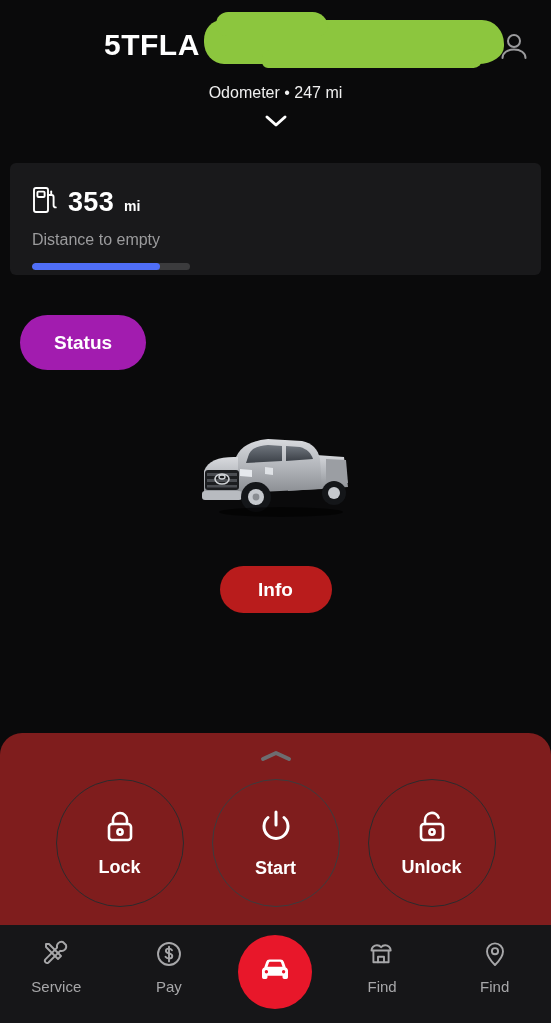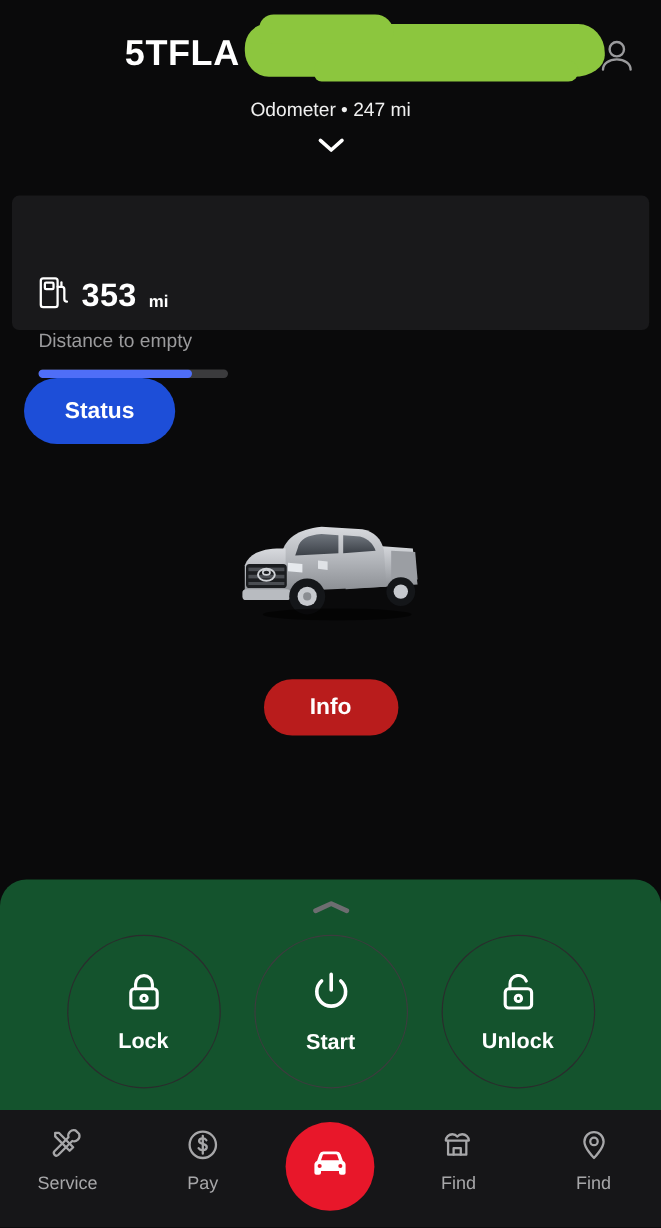--- a/index.html
+++ b/index.html
@@ -84,21 +84,21 @@
   .fuel-card {
     position:absolute;
     left:10px;
     top:163px;
     width:531px;
     height:112px;
     background:#19191b;
     border-radius:6px;
     padding:22px 0 0 22px;
   }
-  .fuel-row { display:flex; align-items:center; gap:10px;margin-top:44px; }
+  .fuel-row { display:flex; align-items:center; gap:10px; }
   .fuel-value { font-size:27px; font-weight:bold; letter-spacing:0.3px; }
   .fuel-unit { font-size:14px; font-weight:bold; margin-top:8px; }
   .fuel-label { font-size:16px; color:#9b9b9d; margin-top:12px; }
   .progress-track {
     margin-top:14px;
     width:158px; height:7px;
     background:#3b3b3d;
     border-radius:4px;
     overflow:hidden;
   }
@@ -114,21 +114,21 @@
   }
   .tab {
     height:55px;
     padding:0 34px;
     border-radius:28px;
     display:flex;
     align-items:center;
     justify-content:center;
     font-size:19px;
     font-weight:bold;
-    background:#1d4ed8;
+    background:#a21caf;
     color:#ffffff;
     border:none;
     font-family:"Liberation Sans", sans-serif;
     cursor:pointer;
   }
   .tab.active { background:#fbfbfb; color:#101010; padding:0 38px; }
 
   
   .vehicle-stage {
     position:absolute;
@@ -157,21 +157,21 @@
     font-family:"Liberation Sans", sans-serif;
     cursor:pointer;
   }
 
   
   .sheet {
     position:absolute;
     left:0; right:0;
     top:733px;
     height:192px;
-    background:#14532d;
+    background:#7f1d1d;
     border-radius:22px 22px 0 0;
   }
   .sheet-handle {
     position:absolute;
     top:16px;
     left:0; right:0;
     display:flex;
     justify-content:center;
   }
   .remote-actions {

